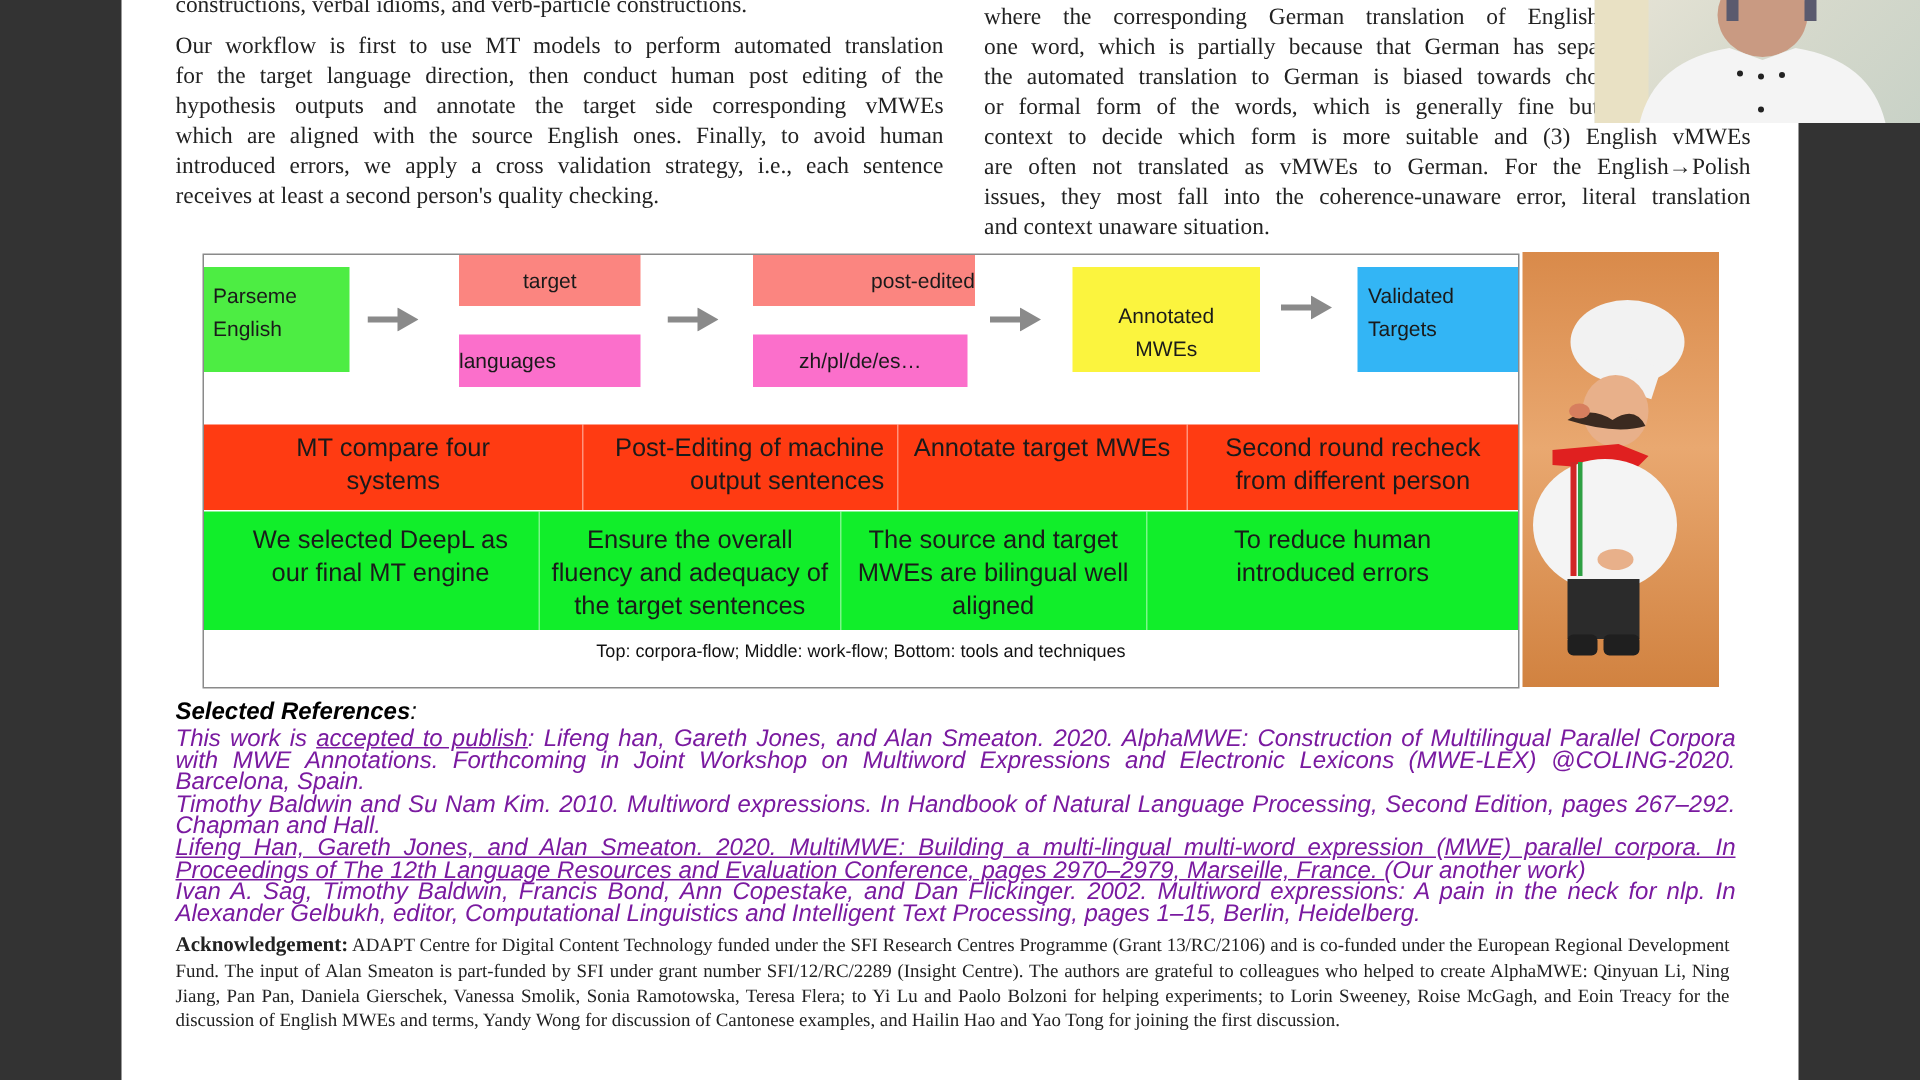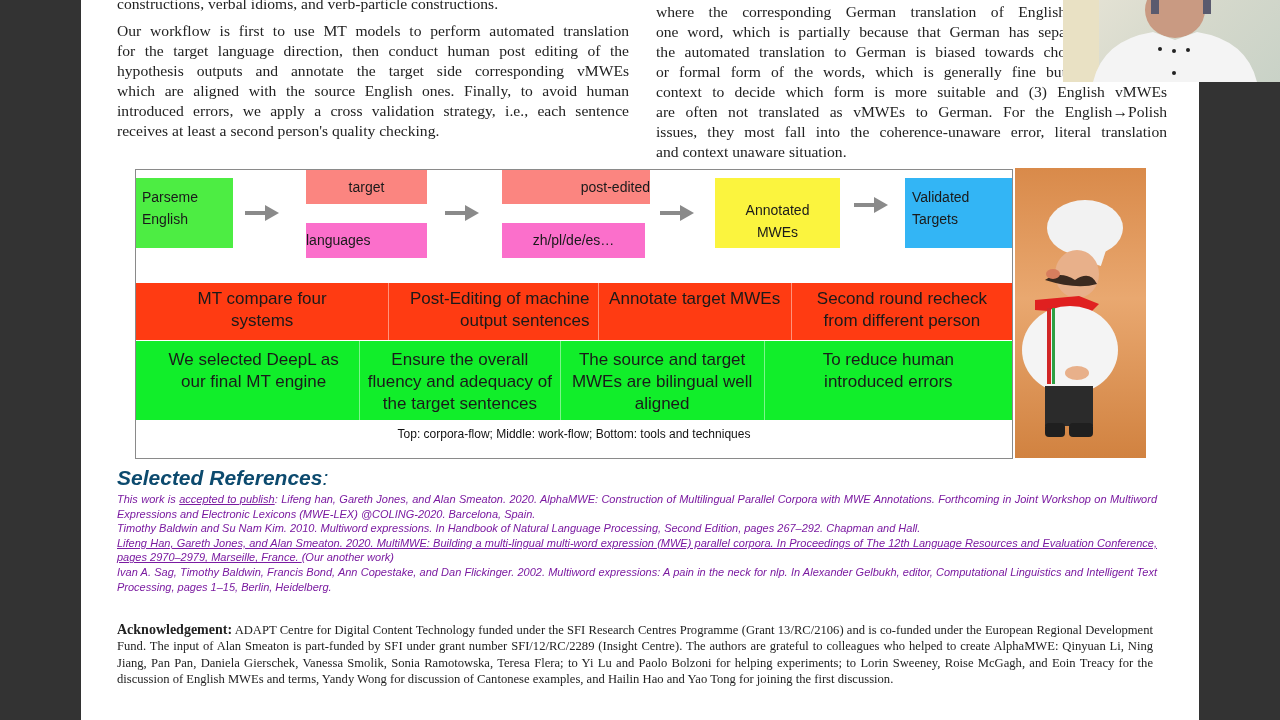--- a/index.html
+++ b/index.html
@@ -21,22 +21,22 @@
   .cell { flex:1; text-align:center; font-size:17px; line-height:22px; color:#1a1a1a; border-right:1px solid rgba(255,255,255,0.45); box-sizing:border-box; padding-top:5px; }
   .cell:last-child { border-right:none; }
   .row-red { top:113px; height:57px; background:#ff3b12; }
   .row-green { top:171px; height:79px; background:#11ee2a; }
   .row-green .cell { padding-top:8px; }
   .caption { position:absolute; left:0; top:257px; width:876px; text-align:center; font-size:12px; color:#111; }
 
   .chef { position:absolute; left:934px; top:168px; width:131px; height:290px; background:linear-gradient(180deg,#d98a4a 0%,#e9a870 45%,#d18240 100%); overflow:hidden; }
 
   .refs { position:absolute; left:36px; top:466px; width:1040px; font-family:"Liberation Sans", sans-serif; color:#7a1aa0; font-style:italic; }
-  .refs-title { font-size:21px; font-weight:bold; color:#0c4a6e; margin-bottom:2px; }
-  .ref { font-size:11px; line-height:14.6px; text-align:justify; }
+  .refs-title { font-size:16px; font-weight:bold; color:#000000; margin-bottom:2px; }
+  .ref { font-size:16px; line-height:14.6px; text-align:justify; }
   .ref .u { text-decoration:underline; }
 
   .ack { position:absolute; left:36px; top:622px; width:1036px; font-family:"Liberation Serif", serif; font-size:12.6px; line-height:16.4px; color:#222; text-align:justify; }
   .ack b { font-size:14px; }
 
   .webcam { position:absolute; left:1063px; top:0; width:217px; height:82px; background:linear-gradient(135deg,#e7e4d6 0%,#d6d9cc 50%,#c9d2c7 100%); overflow:hidden; }
 </style>
 </head>
 <body>
 

